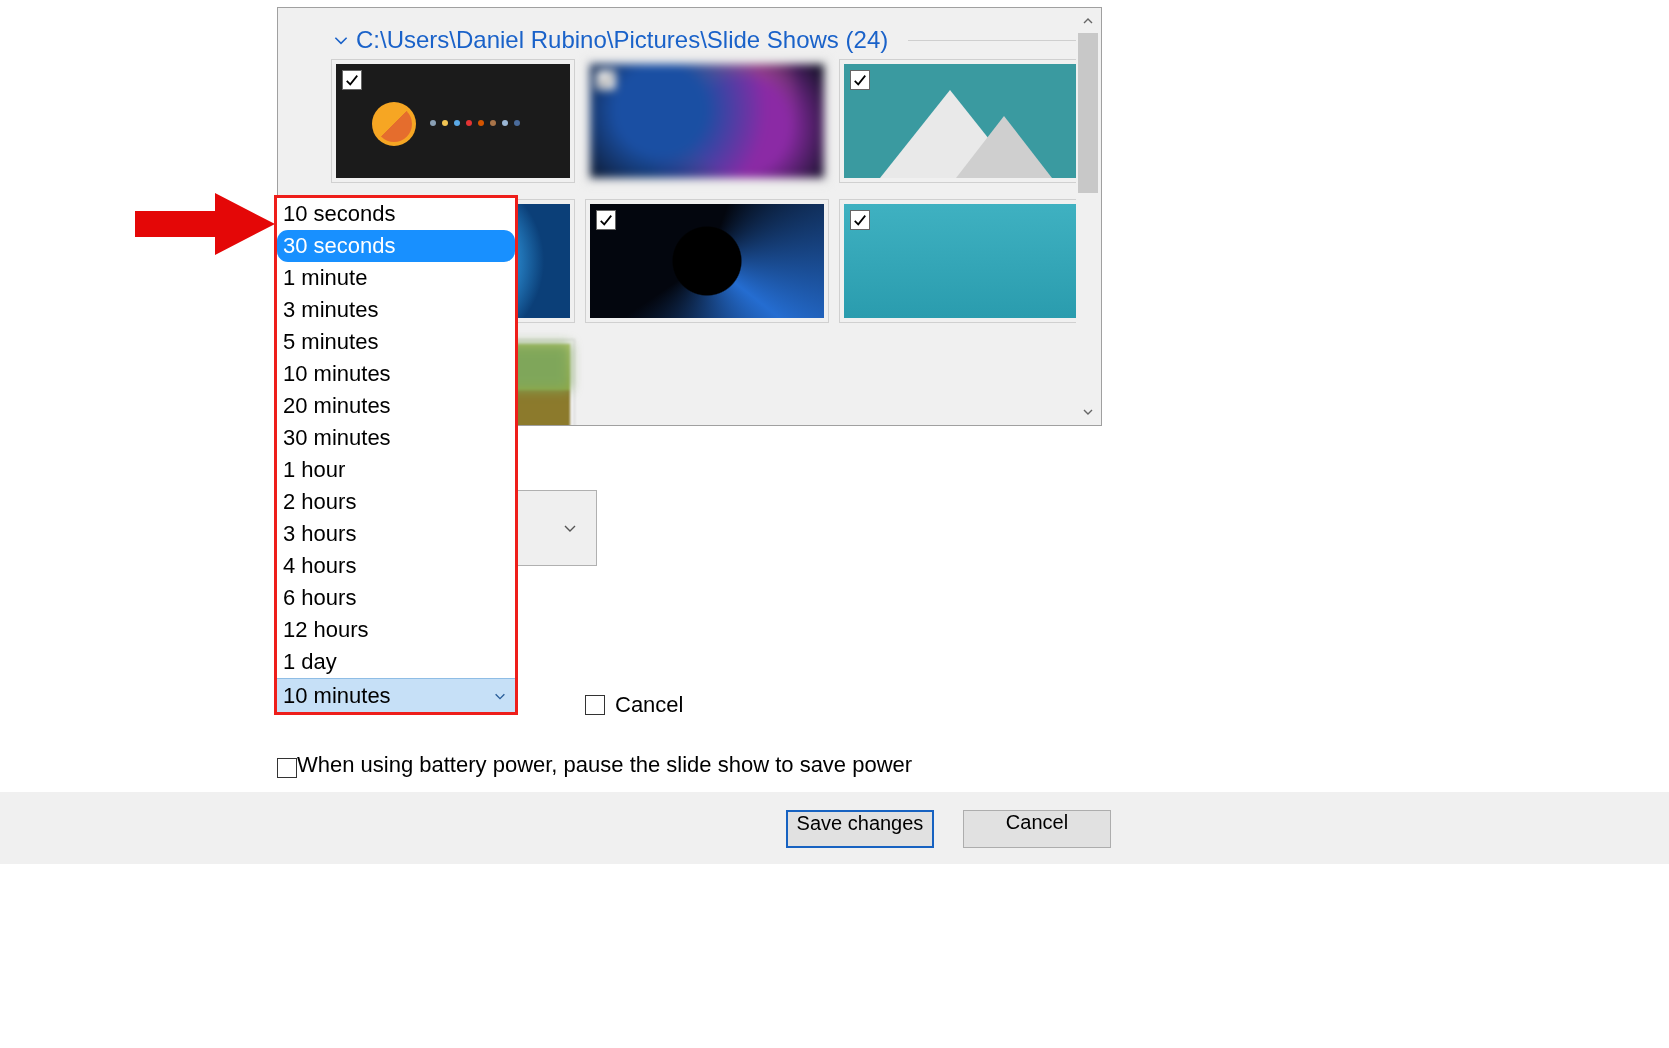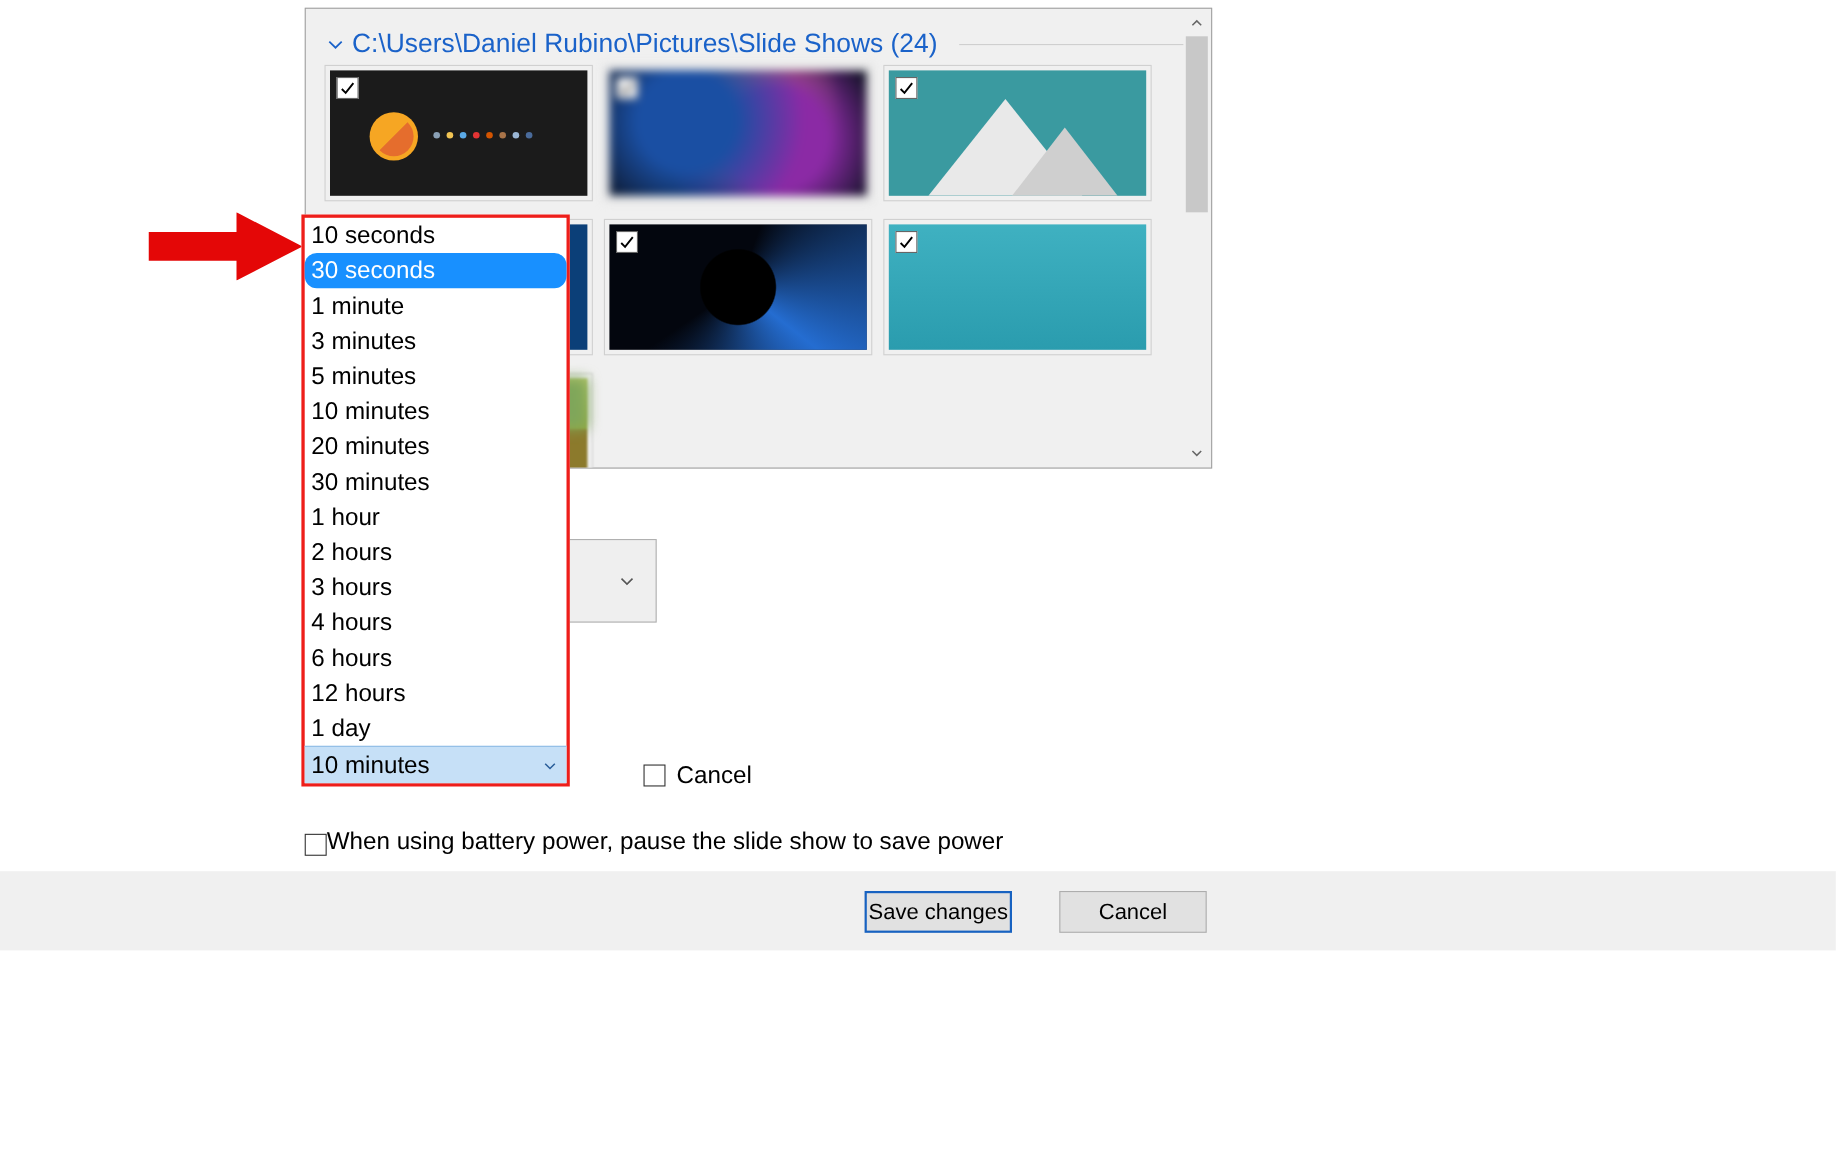--- a/index.html
+++ b/index.html
@@ -26,20 +26,21 @@
   
   .panel {
     position: absolute;
     left: 277px;
     top: 7px;
     width: 825px;
     height: 419px;
     border: 1px solid #a0a0a0;
     background: #f0f0f0;
     overflow: hidden;
+    padding-left: 36px;
   }
   .panel-inner {
     padding: 10px 14px 0 14px;
   }
   .folder-row {
     display: flex;
     align-items: center;
     gap: 6px;
     color: #1a62c9;
     font-size: 24px;
@@ -234,25 +235,25 @@
     font-size:22px;
   }
 
   
   .button-bar{
     position:absolute; left:0; right:0; top:792px; height:72px;
     background:#f0f0f0;
   }
   .btn{
     position:absolute; top:18px;
-    height:38px; width:134px;
+    height:38px; width:148px;
     border:1px solid #adadad;
     background:#e1e1e1;
     font-size:20px;
-    display:flex; align-items:center; justify-content:center;
+    display:flex; align-items:flex-start; justify-content:center;
   }
   .btn.primary{
     left:786px;
     border:2px solid #1762c1;
   }
   .btn.secondary{
     left:963px;
   }
 
 </style>

